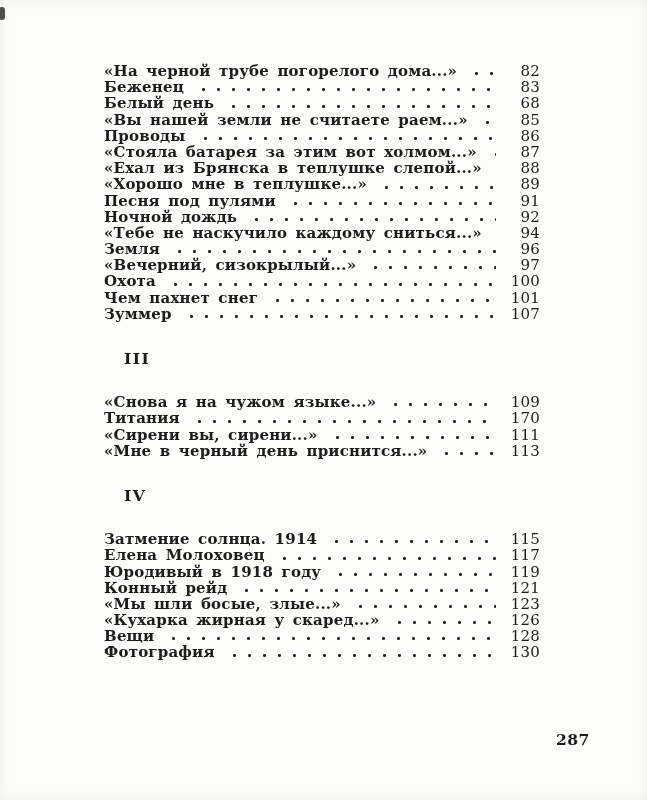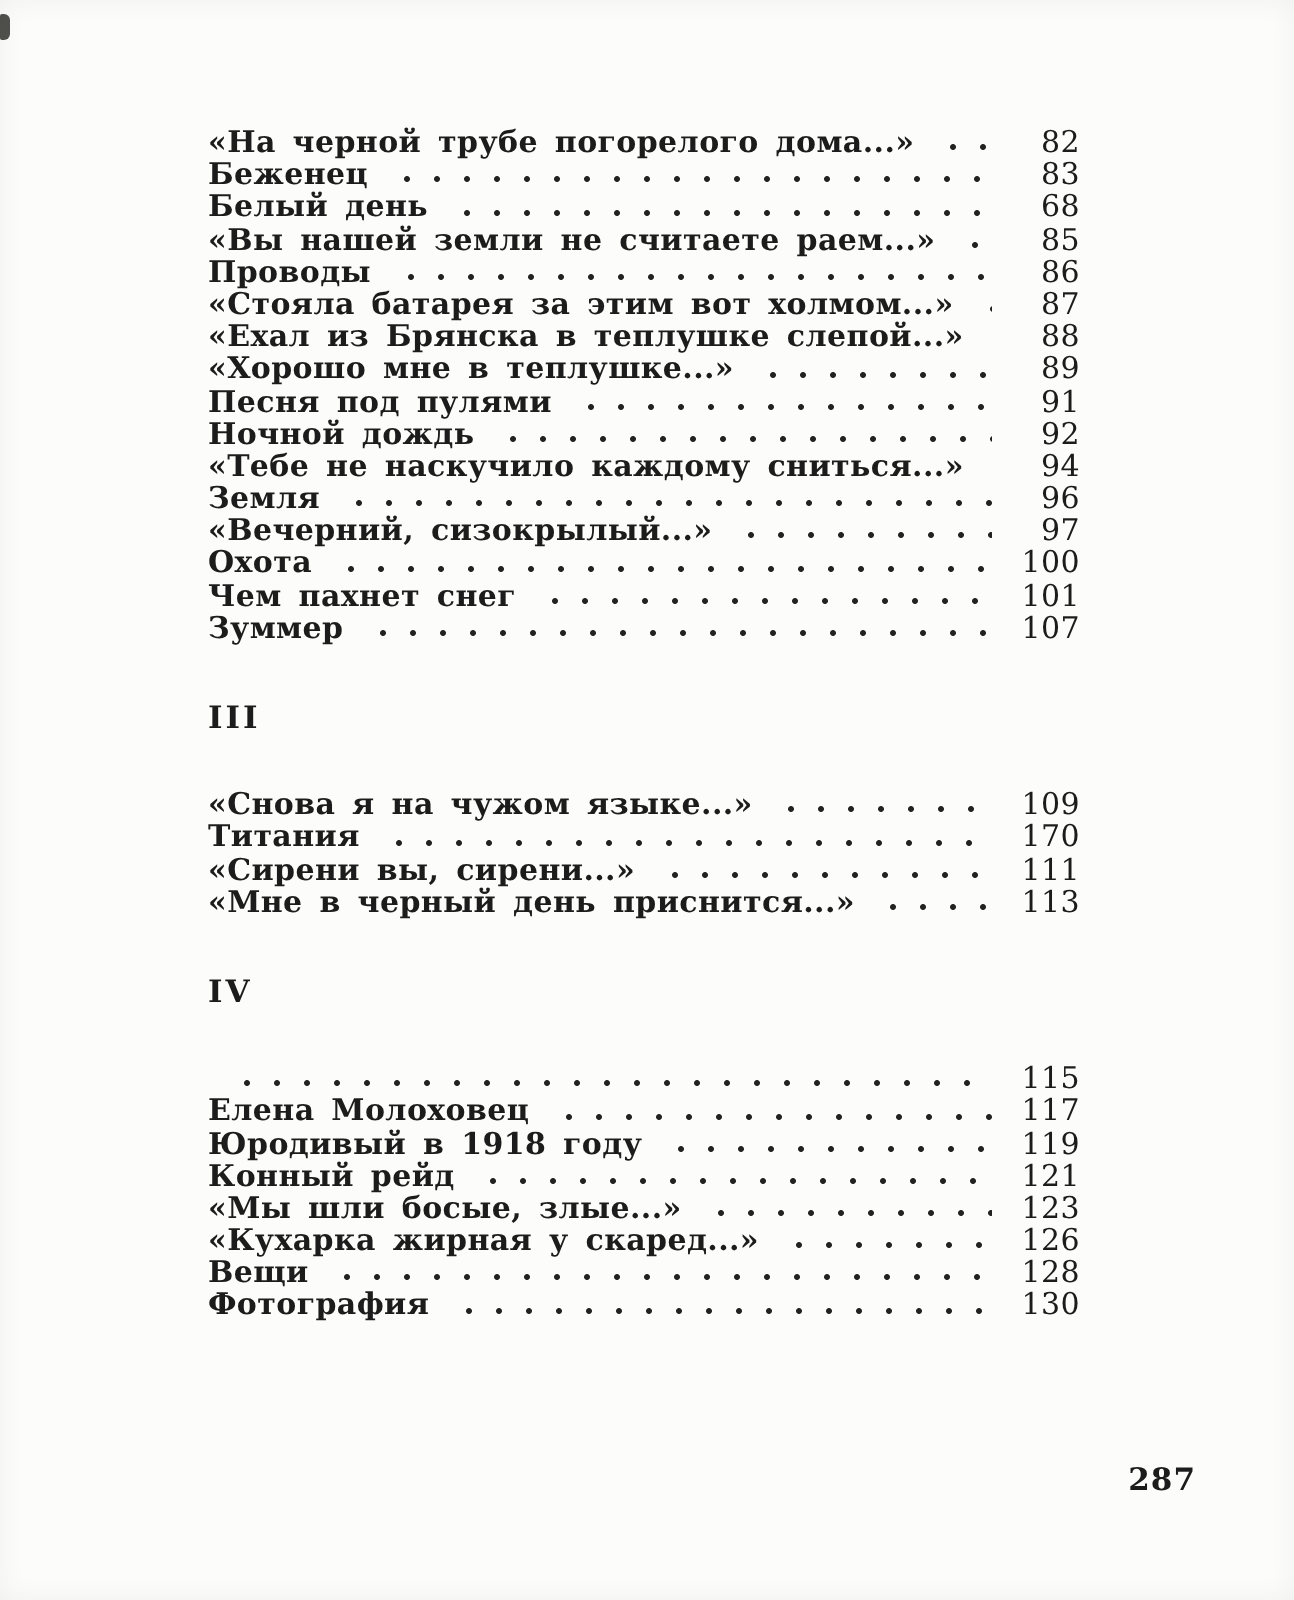--- a/index.html
+++ b/index.html
@@ -36,25 +36,26 @@
   .toc-page{
     flex:0 0 auto;
     width:36px;text-align:right;
     font-size:15px;font-weight:normal;
   }
   .section-heading{
     height:16.2px;line-height:16.2px;
     margin-top:29px;margin-bottom:27px;
     font-size:15.5px;font-weight:bold;
     letter-spacing:1.5px;
+    margin-left:20px;
   }
   .folio{
     position:absolute;
     left:556px;top:730px;width:42px;
-    text-align:right;
+    text-align:left;
     font-size:15.5px;font-weight:bold;
     letter-spacing:0.5px;
   }
   .ink-blot{
     position:absolute;
     left:0;top:7px;width:5px;height:13px;
     background:#3b3b38;
     border-radius:1px 3px 3px 1px;
     opacity:0.9;
   }
@@ -161,20 +162,21 @@
         <span class="dot-leader"></span>
         <span class="toc-page">111</span>
       </div>
       <div class="toc-row">
         <span class="toc-title">«Мне в черный день приснится...»</span>
         <span class="dot-leader"></span>
         <span class="toc-page">113</span>
       </div>
       <div class="section-heading">IV</div>
       <div class="toc-row">
+        <span class="toc-title">Затмение солнца. 1914</span>
         <span class="dot-leader"></span>
         <span class="toc-page">115</span>
       </div>
       <div class="toc-row">
         <span class="toc-title">Елена Молоховец</span>
         <span class="dot-leader"></span>
         <span class="toc-page">117</span>
       </div>
       <div class="toc-row">
         <span class="toc-title">Юродивый в 1918 году</span>

